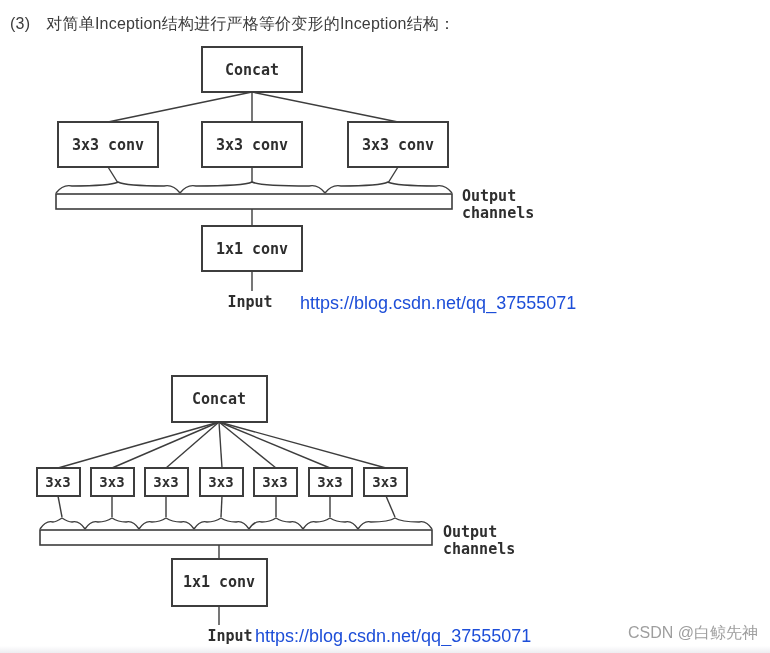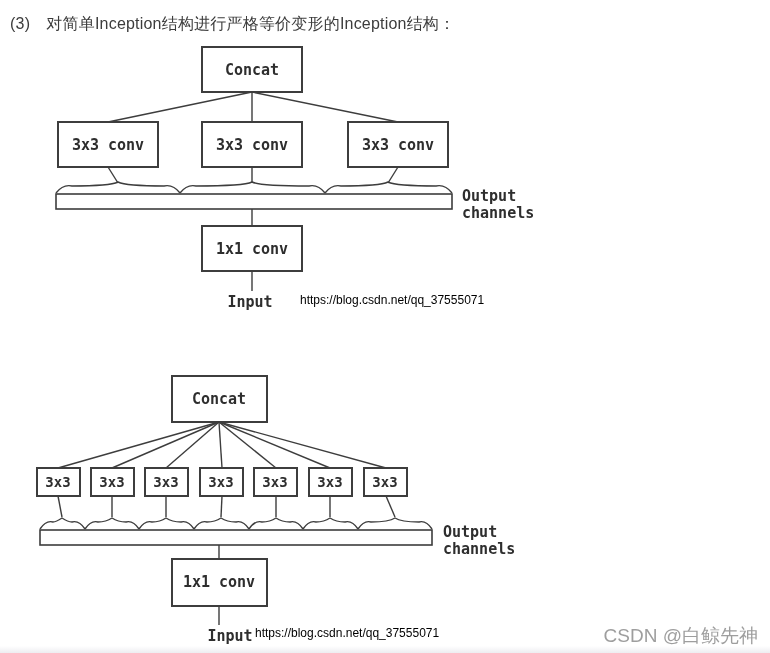--- a/index.html
+++ b/index.html
@@ -25,30 +25,30 @@
   .bar{fill:#ffffff;stroke:#3d3d3d;stroke-width:1.6;}
   .conn{stroke:#3d3d3d;stroke-width:1.4;fill:none;}
   .brace{stroke:#3d3d3d;stroke-width:1.4;fill:none;stroke-linejoin:round;}
   .dlabel{
     font-family:"DejaVu Sans Mono","Liberation Mono",monospace;
     font-weight:700;fill:#2e2e2e;font-size:15px;
   }
   .dlabel.small{font-size:14px;}
   .watermark{
     position:absolute;
-    font-size:12px;
-    color:#000000;
+    font-size:18px;
+    color:#1d4ed8;
     white-space:nowrap;
   }
   #watermark1{left:300px;top:293px;}
   #watermark2{left:255px;top:626px;}
   #credit{
     position:absolute;
     right:12px;top:623px;
-    font-size:19px;
+    font-size:16px;
     color:#9e9e9e;
     white-space:nowrap;
   }
   #bottom-strip{
     position:absolute;left:0;bottom:0;width:770px;height:7px;
     background:linear-gradient(to bottom,#ffffff,#ededf1);
   }
 </style>
 </head>
 <body>

